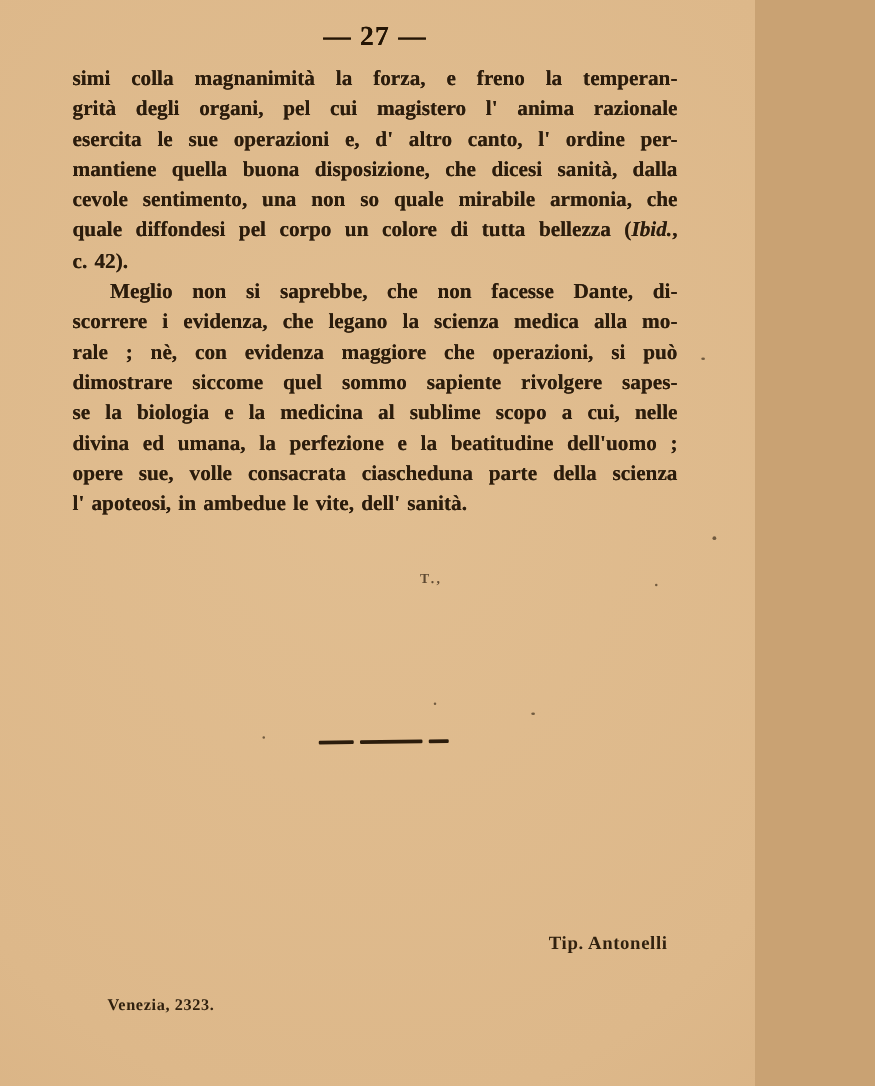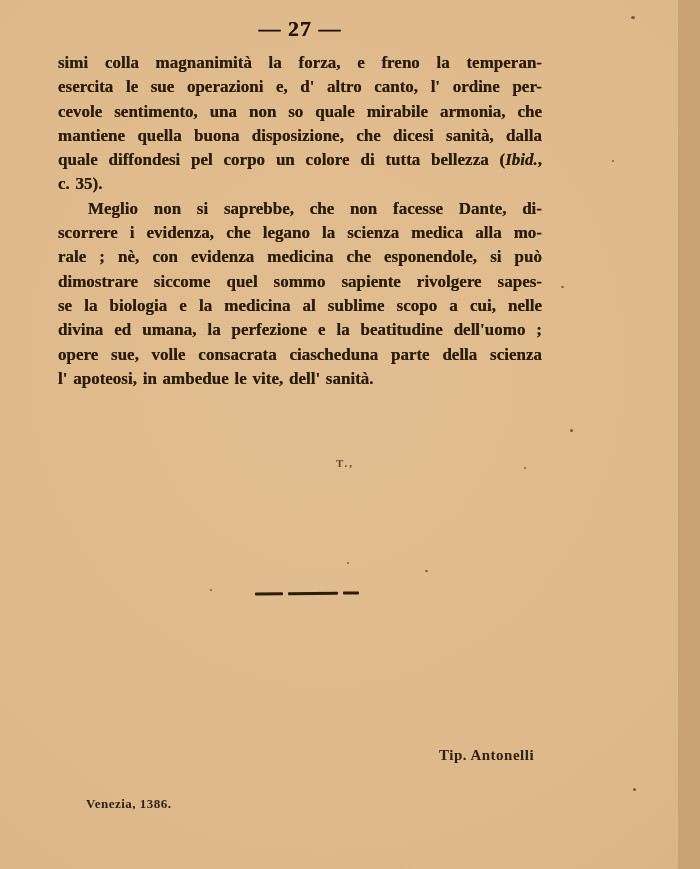--- a/index.html
+++ b/index.html
@@ -3,21 +3,21 @@
 <meta charset="utf-8">
 <style>
   html, body { margin: 0; padding: 0; }
   body {
     width: 700px; height: 869px;
     font-family: "Liberation Serif", "DejaVu Serif", serif;
     background: #c9a273;
   }
   .page {
     position: relative;
-    width: 678px; height: 869px;
+    width: 604px; height: 869px;
     overflow: hidden;
     background: radial-gradient(ellipse 130% 110% at 48% 42%,
                 #e1be91 0%, #ddb88a 55%, #d7b081 82%, #cda572 100%);
     color: #2b1c0c;
   }
   .page-number {
     position: absolute;
     left: 58px; width: 484px;
     top: 16px;
     text-align: center;
@@ -105,44 +105,45 @@
 </style>
 </head>
 <body>
 
 <div class="page">
 
   <div class="page-number">— 27 —</div>
 
   <div class="text-block" id="text-block">
       <div class="line"><span>simi colla magnanimità la forza, e freno la temperan-</span></div>
+      <div class="line"><span>grità degli organi, pel cui magistero l' anima razionale</span></div>
       <div class="line"><span>esercita le sue operazioni e, d' altro canto, l' ordine per-</span></div>
+      <div class="line"><span>mantiene quella buona disposizione, che dicesi sanità, dalla</span></div>
       <div class="line"><span>cevole sentimento, una non so quale mirabile armonia, che</span></div>
-      <div class="line"><span>mantiene quella buona disposizione, che dicesi sanità, dalla</span></div>
       <div class="line"><span>quale diffondesi pel corpo un colore di tutta bellezza (</span><span class="it">Ibid.</span><span>,</span></div>
-      <div class="line last"><span>c. 35).</span></div>
+      <div class="line last"><span>c. 42).</span></div>
       <div class="line indent"><span>Meglio non si saprebbe, che non facesse Dante, di-</span></div>
       <div class="line"><span>scorrere i evidenza, che legano la scienza medica alla mo-</span></div>
-      <div class="line"><span>rale ; nè, con evidenza medicina che esponendole, si può</span></div>
+      <div class="line"><span>rale ; nè, con evidenza maggiore che operazioni, si può</span></div>
       <div class="line"><span>dimostrare siccome quel sommo sapiente rivolgere sapes-</span></div>
       <div class="line"><span>se la biologia e la medicina al sublime scopo a cui, nelle</span></div>
       <div class="line"><span>divina ed umana, la perfezione e la beatitudine dell'uomo ;</span></div>
       <div class="line"><span>opere sue, volle consacrata ciascheduna parte della scienza</span></div>
       <div class="line last"><span>l' apoteosi, in ambedue le vite, dell' sanità.</span></div>
     </div>
 
   <div class="printer-mark">T.,</div>
 
   <div class="divider">
     <i></i>
       <i></i>
       <i></i>
   </div>
 
-  <div class="footer-left">Venezia, 1386.</div>
+  <div class="footer-left">Venezia, 2323.</div>
 
   <div class="footer-right">Tip. Antonelli</div>
 
   <span class="speck s1"></span>
   <span class="speck s2"></span>
   <span class="speck s3"></span>
   <span class="speck s4"></span>
   <span class="speck s5"></span>
   <span class="speck s6"></span>
   <span class="speck s7"></span>

